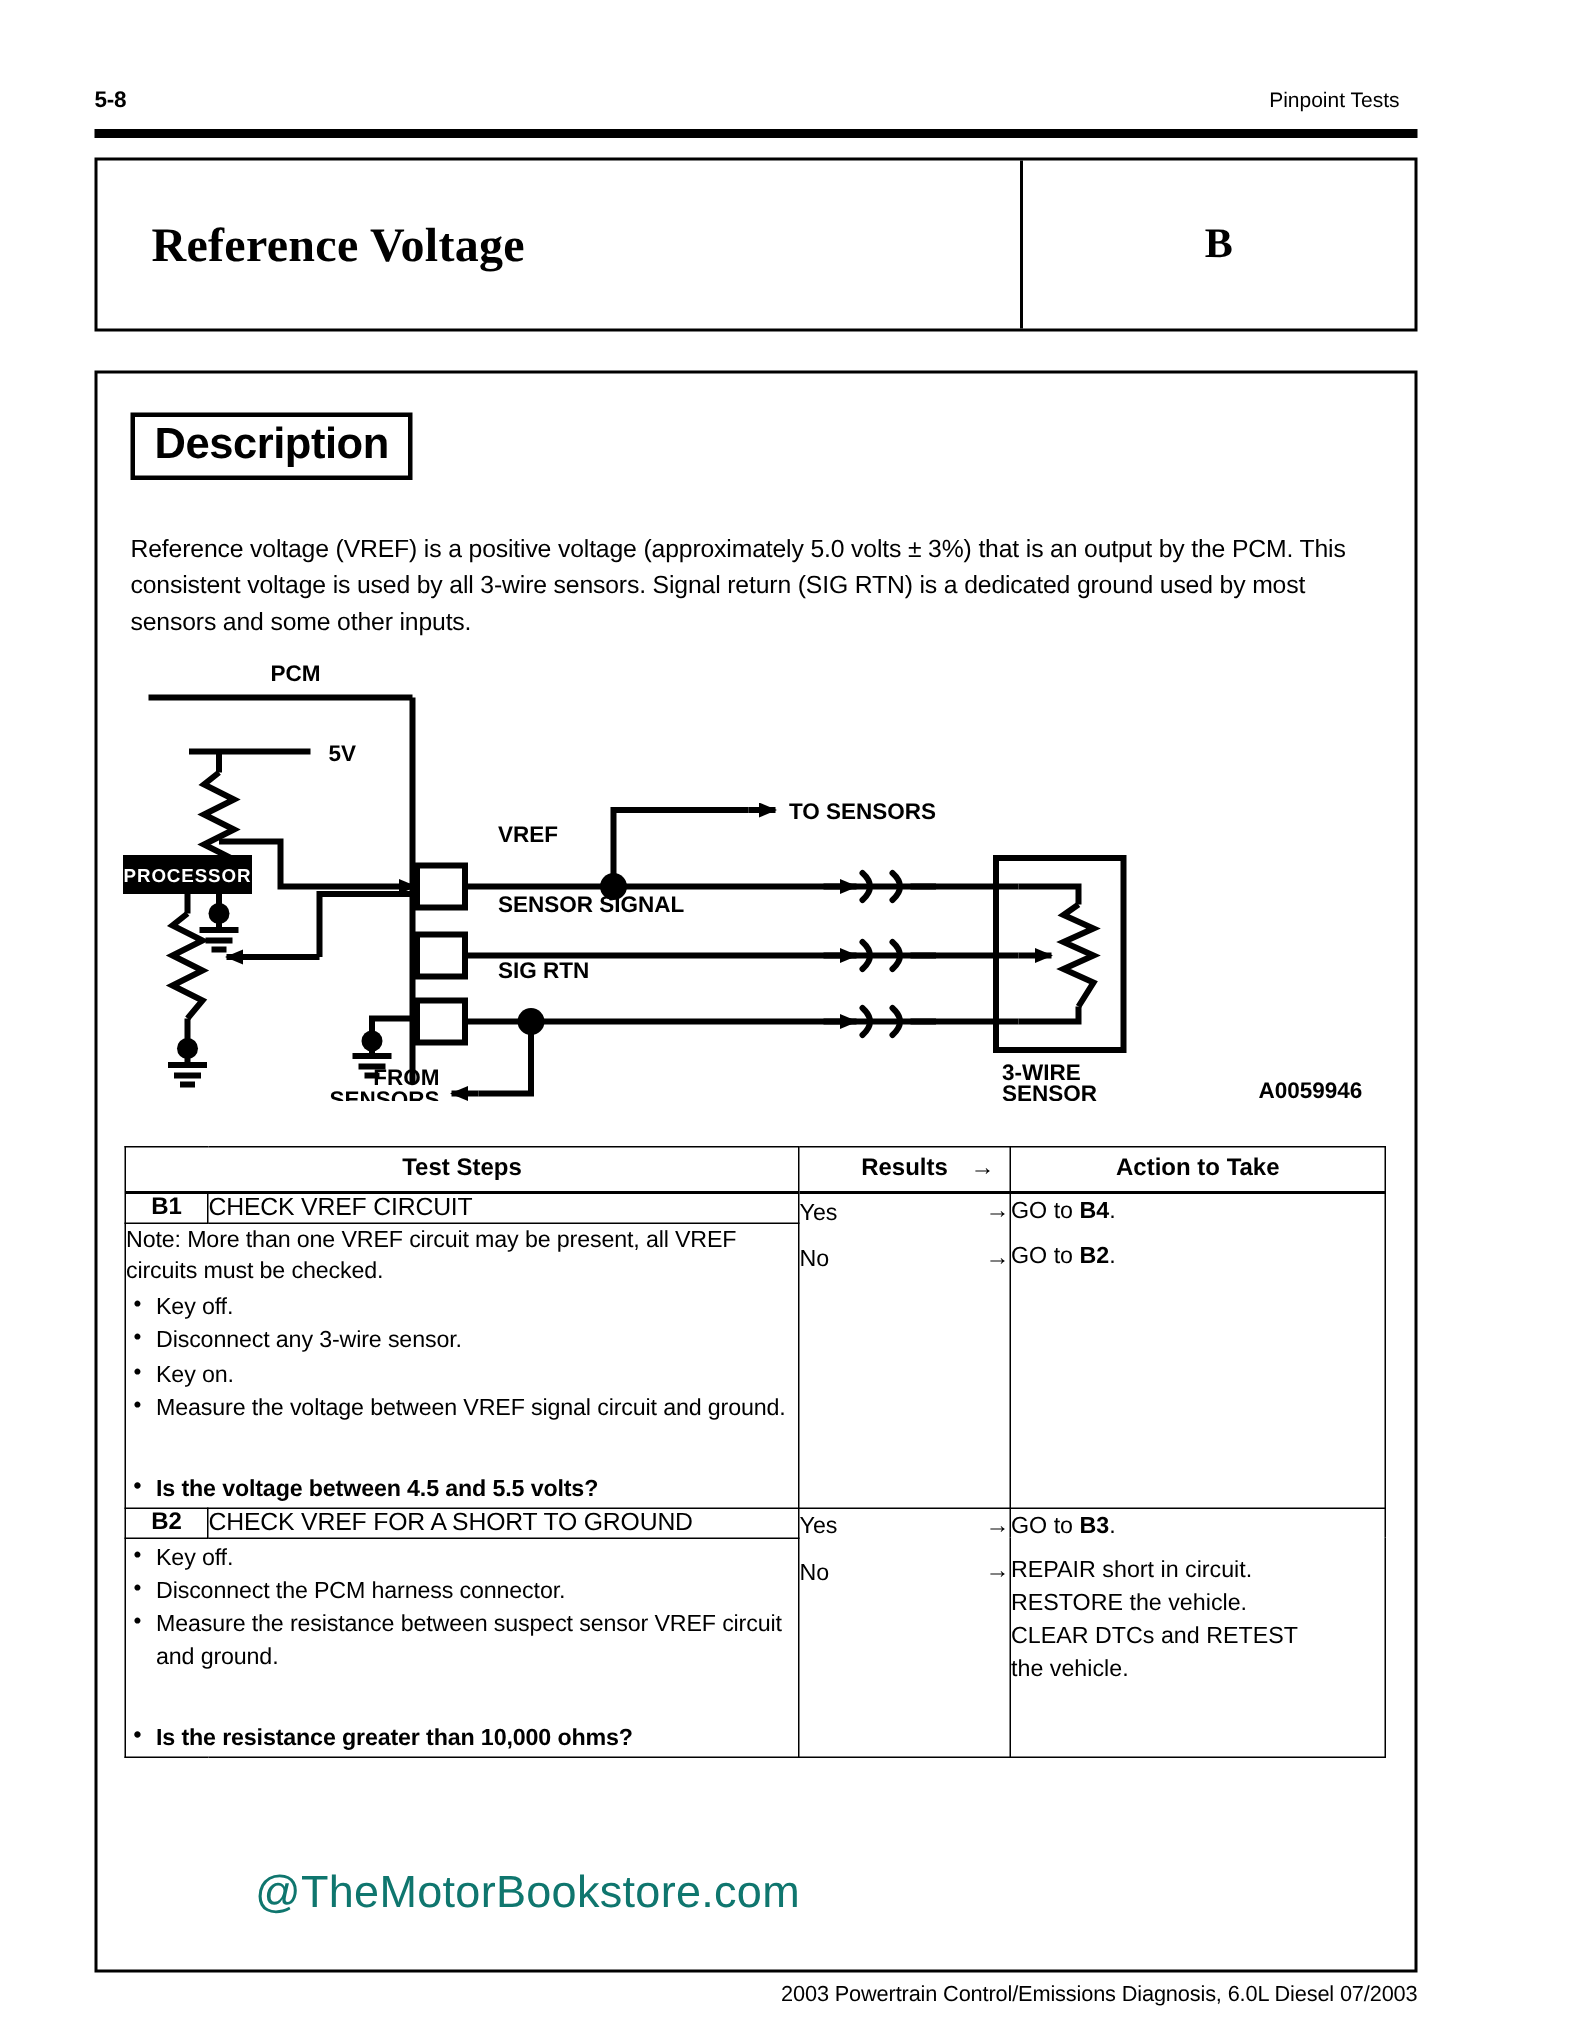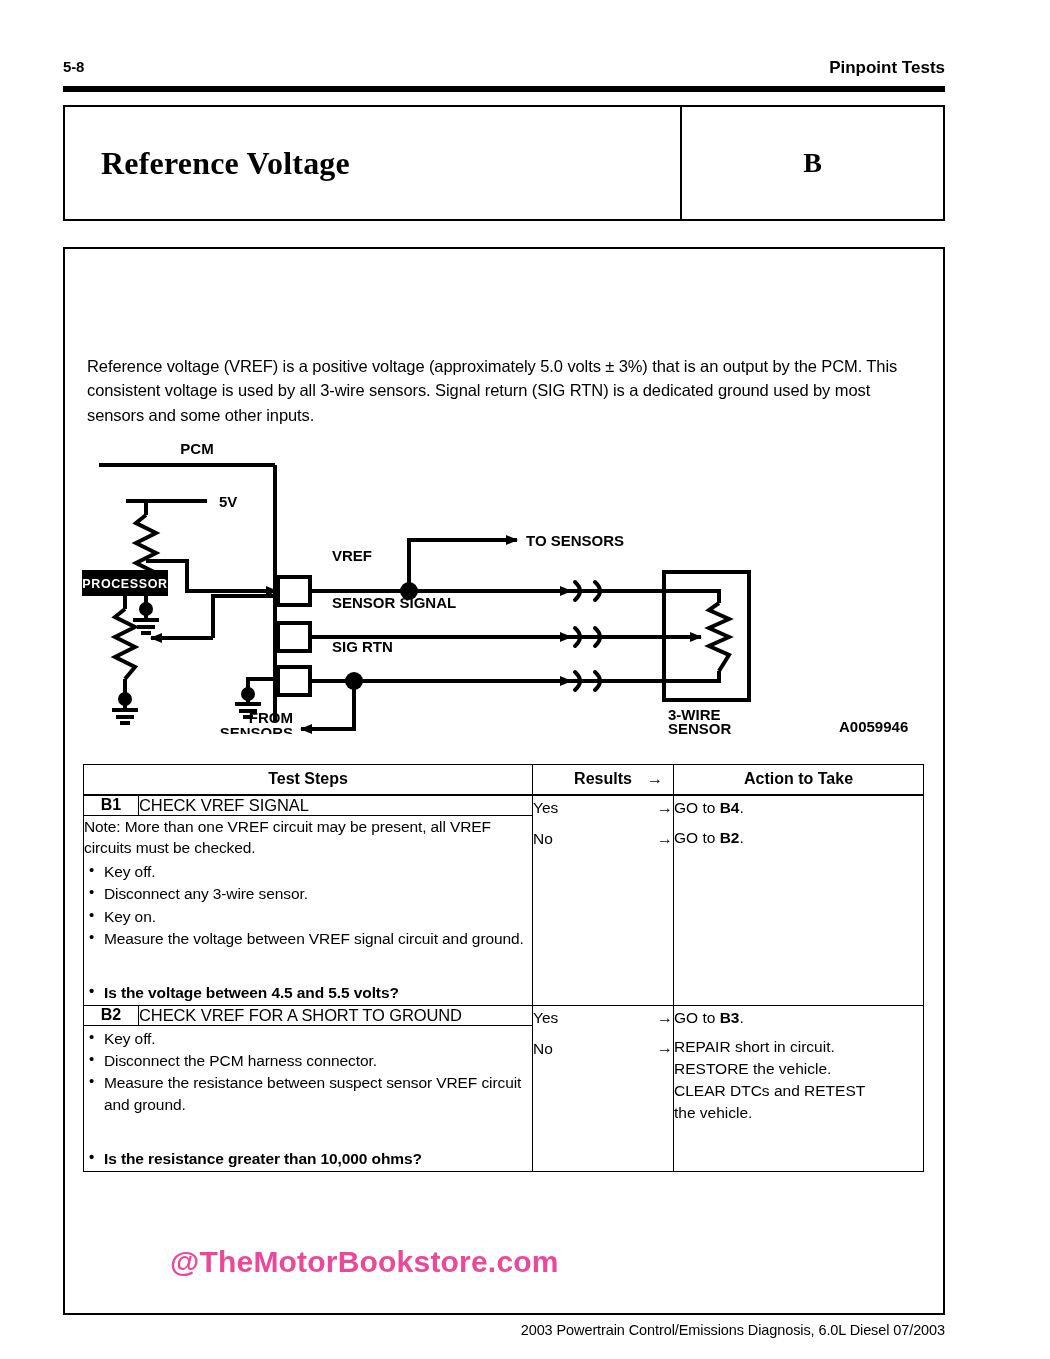--- a/index.html
+++ b/index.html
@@ -25,23 +25,23 @@
   }
   .page-num {
     position: absolute;
     left: 0; top: 0;
     font-size: 15px;
     font-weight: bold;
     letter-spacing: -0.2px;
   }
   .header-title {
     position: absolute;
-    right: 0; top: 0;
-    font-size: 17px;
-    font-weight: bold;
+    right: 12px; top: 0;
+    font-size: 14px;
+    font-weight: normal;
   }
   .header-rule {
     position: absolute;
     left: 63px; top: 86px;
     width: 882px;
     height: 6px;
     background: #000;
   }
 
   
@@ -195,21 +195,21 @@
     top: -1px;
     font-size: 15px;
   }
   li.bold { font-weight: bold; margin-top: 33px; }
   .cell-results {
     padding: 8px 8px 8px 10px;
     position: relative;
   }
   .res-row {
     display: flex;
-    align-items: center;
+    align-items: flex-end;
     line-height: 1.55;
     margin-bottom: 6px;
   }
   .res-label { flex: 1; }
   .res-arrow { font-size: 16px; }
   .cell-action {
     padding: 8px 8px 8px 10px;
     line-height: 1.55;
   }
   .act-row { margin-bottom: 6px; }
@@ -251,20 +251,23 @@
     <span class="title-text">Reference Voltage</span>
   </div>
   <div class="title-divider"></div>
   <div class="title-box-letter">
     <span class="letter-text">B</span>
   </div>
 </div>
 
 <div class="body-frame">
 
+  <div class="desc-box">
+    <div class="desc-box-label">Description</div>
+  </div>
 
   <div class="desc-paragraph">Reference voltage (VREF) is a positive voltage (approximately 5.0 volts ± 3%) that is an output by the PCM. This consistent voltage is used by all 3-wire sensors. Signal return (SIG RTN) is a dedicated ground used by most sensors and some other inputs.</div>
 
   <div class="schematic">
     <svg width="856" height="295" viewBox="0 0 856 295" xmlns="http://www.w3.org/2000/svg">
       <defs>
         <marker id="arrR" markerWidth="12" markerHeight="12" refX="11" refY="5" orient="auto" markerUnits="userSpaceOnUse">
           <path d="M0,0 L12,5 L0,10 z" fill="#000"></path>
         </marker>
         <marker id="arrL" markerWidth="12" markerHeight="12" refX="11" refY="5" orient="auto" markerUnits="userSpaceOnUse">
@@ -414,21 +417,21 @@
           <span>Results</span>
           <span class="results-arrow">→</span>
         </th>
         <th>Action to Take</th>
       </tr>
     </thead>
     <tbody>
 
       <tr>
         <td class="cell-step-id">B1</td>
-        <td class="cell-step-title">CHECK VREF SIGNAL</td>
+        <td class="cell-step-title">CHECK VREF CIRCUIT</td>
         <td rowspan="2" class="cell-results">
           <div class="res-row">
             <span class="res-label">Yes</span>
             <span class="res-arrow">→</span>
           </div>
           <div class="res-row">
             <span class="res-label">No</span>
             <span class="res-arrow">→</span>
           </div>
         </td>
@@ -487,15 +490,15 @@
             <li>Measure the resistance between suspect sensor VREF circuit and ground.</li>
             <li class="bold">Is the resistance greater than 10,000 ohms?</li>
           </ul>
         </td>
       </tr>
     </tbody>
   </table>
 
 </div>
 
-<div class="watermark" style="color: #ec4899; font-weight: bold;">@TheMotorBookstore.com</div>
+<div class="watermark" style="color: #0f766e;">@TheMotorBookstore.com</div>
 
 <div class="page-footer">2003 Powertrain Control/Emissions Diagnosis, 6.0L Diesel 07/2003</div>
 
 </body></html>

